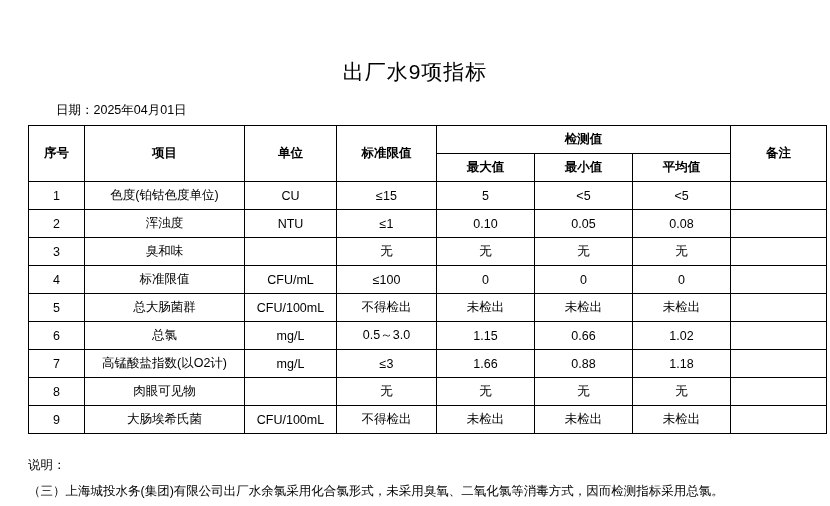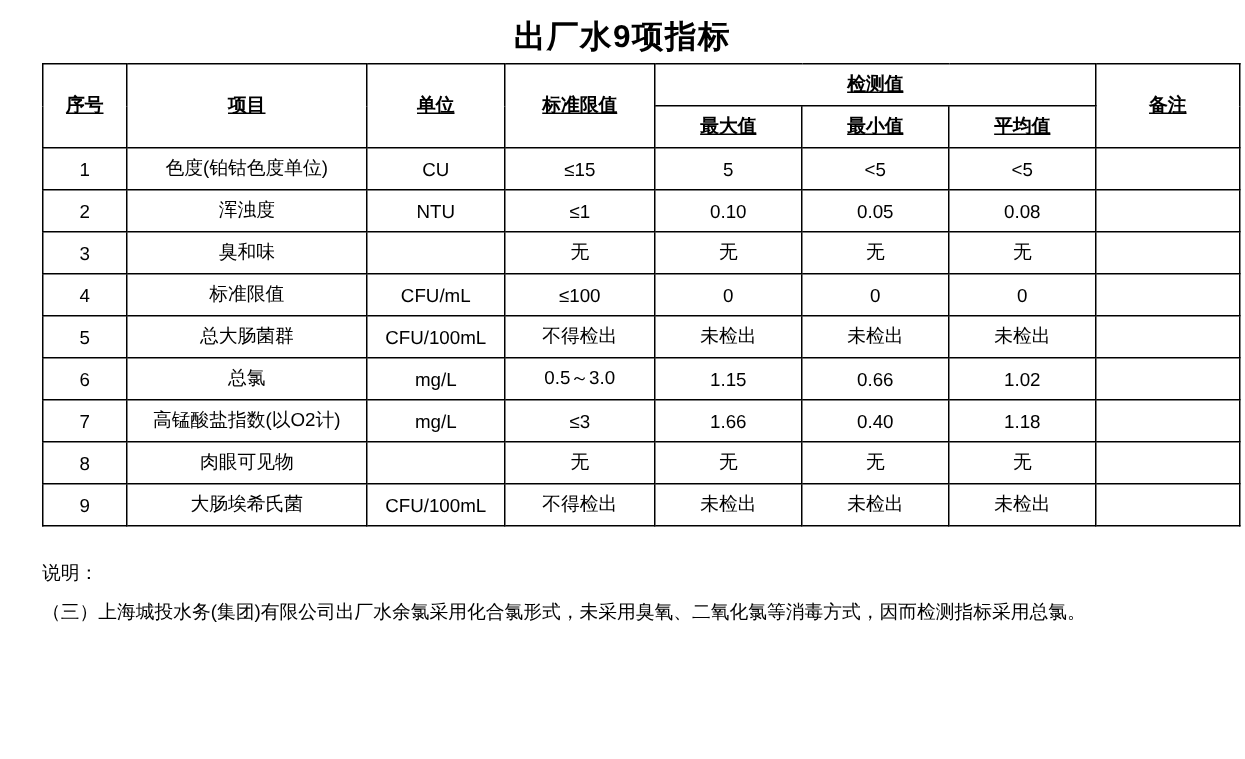--- a/index.html
+++ b/index.html
@@ -16,24 +16,25 @@
   }
   .page {
     position: relative;
     width: 830px;
     height: 506px;
     box-sizing: border-box;
   }
   .title {
     text-align: center;
     font-size: 21px;
-    font-weight: bold;
+    font-weight: normal;
     letter-spacing: 1px;
     padding-top: 10px;
     padding-bottom: 4px;
+    margin-top: 48px;
   }
   .date-line {
     font-size: 12.5px;
     padding-left: 56px;
     padding-top: 12px;
     padding-bottom: 6px;
   }
   table.report {
     border-collapse: collapse;
     margin-left: 28px;
@@ -44,21 +45,20 @@
     border: 1px solid #000000;
     font-size: 12.5px;
     font-weight: normal;
     text-align: center;
     height: 28px;
     padding: 0 2px;
     box-sizing: border-box;
   }
   table.report th {
     font-weight: bold;
-    text-decoration: underline;
   }
   .col-no    { width: 56px; }
   .col-item  { width: 160px; }
   .col-unit  { width: 92px; }
   .col-limit { width: 100px; }
   .col-val   { width: 98px; }
   .col-note  { width: 96px; }
 
   td.left, th.left {
     text-align: left;
@@ -78,20 +78,21 @@
     white-space: nowrap;
   }
 </style>
 </head>
 <body>
 
 <div class="page">
 
   <div class="title">出厂水9项指标</div>
 
+  <div class="date-line">日期：2025年04月01日</div>
 
   <table class="report">
     <colgroup>
       <col class="col-no">
       <col class="col-item">
       <col class="col-unit">
       <col class="col-limit">
       <col class="col-val">
       <col class="col-val">
       <col class="col-val">
@@ -172,21 +173,21 @@
         <td>0.66</td>
         <td>1.02</td>
         <td></td>
       </tr>
       <tr>
         <td>7</td>
         <td class="left">高锰酸盐指数(以O2计)</td>
         <td class="left">mg/L</td>
         <td class="left">≤3</td>
         <td>1.66</td>
-        <td>0.40</td>
+        <td>0.88</td>
         <td>1.18</td>
         <td></td>
       </tr>
       <tr>
         <td>8</td>
         <td class="left">肉眼可见物</td>
         <td class="left"></td>
         <td class="left">无</td>
         <td>无</td>
         <td>无</td>

